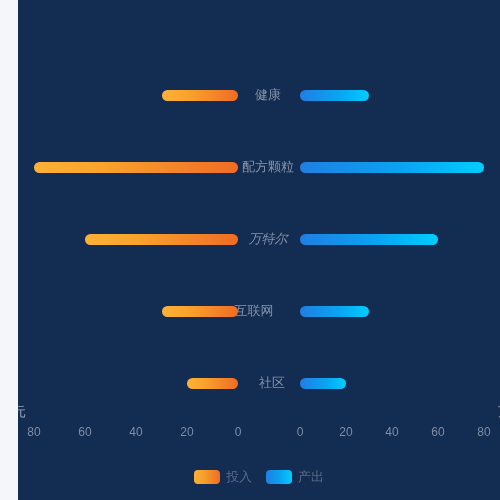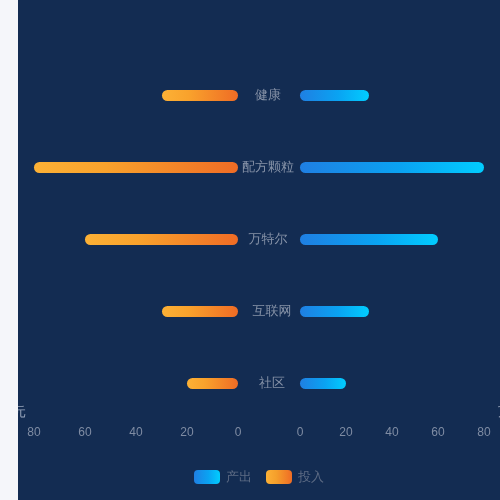--- a/index.html
+++ b/index.html
@@ -85,41 +85,41 @@
       <div class="row" style="top: 89px;">
         <div class="bar bar-left" style="left: 143.5px; width: 76.5px;"></div>
         <div class="bar bar-right" style="left: 282px; width: 69px;"></div>
         <div class="cat-label" style="left: 250px;">健康</div>
       </div>
       <div class="row" style="top: 161px; text-align: center;">
         <div class="bar bar-left" style="left: 16px; width: 204px;"></div>
         <div class="bar bar-right" style="left: 282px; width: 184px;"></div>
         <div class="cat-label" style="left: 250px;">配方颗粒</div>
       </div>
-      <div class="row" style="top: 233px;">
+      <div class="row" style="top: 233px; font-style: italic;">
         <div class="bar bar-left" style="left: 67px; width: 153px;"></div>
         <div class="bar bar-right" style="left: 282px; width: 138px;"></div>
         <div class="cat-label" style="left: 250px;">万特尔</div>
       </div>
       <div class="row" style="top: 305px;">
         <div class="bar bar-left" style="left: 143.5px; width: 76.5px;"></div>
         <div class="bar bar-right" style="left: 282px; width: 69px;"></div>
-        <div class="cat-label" style="left: 254px;">互联网</div>
+        <div class="cat-label" style="left: 236px;">互联网</div>
       </div>
       <div class="row" style="top: 377px;">
         <div class="bar bar-left" style="left: 169px; width: 51px;"></div>
         <div class="bar bar-right" style="left: 282px; width: 46px;"></div>
         <div class="cat-label" style="left: 254px;">社区</div>
       </div>
     </div>
 
   <div id="legend">
       <div class="legend-item">
+        <span class="legend-swatch in"></span>
+        <span class="legend-text">投入</span>
+      </div>
+      <div class="legend-item">
         <span class="legend-swatch out"></span>
         <span class="legend-text">产出</span>
-      </div>
-      <div class="legend-item">
-        <span class="legend-swatch in"></span>
-        <span class="legend-text">投入</span>
       </div>
     </div>
 
 </div>
 
 </body></html>

